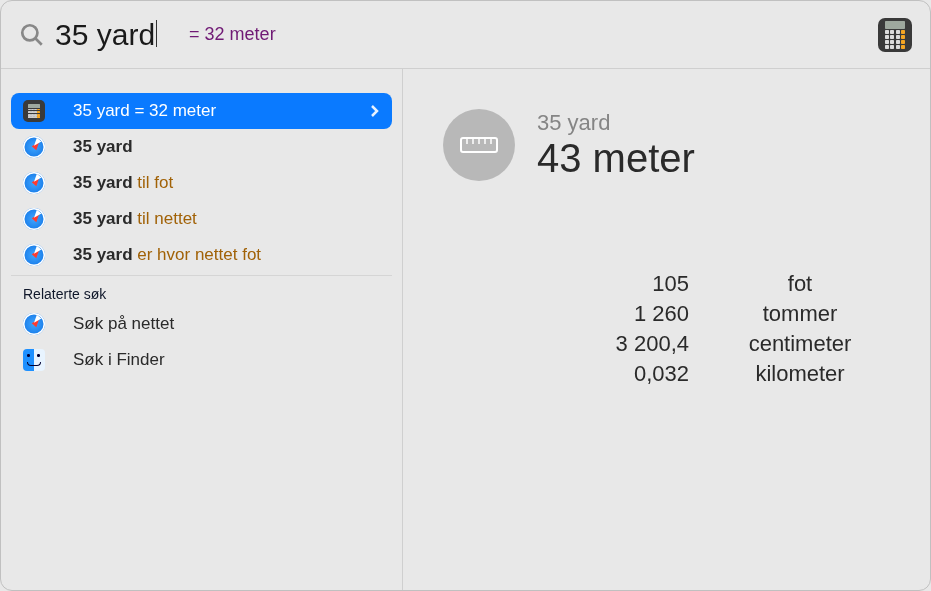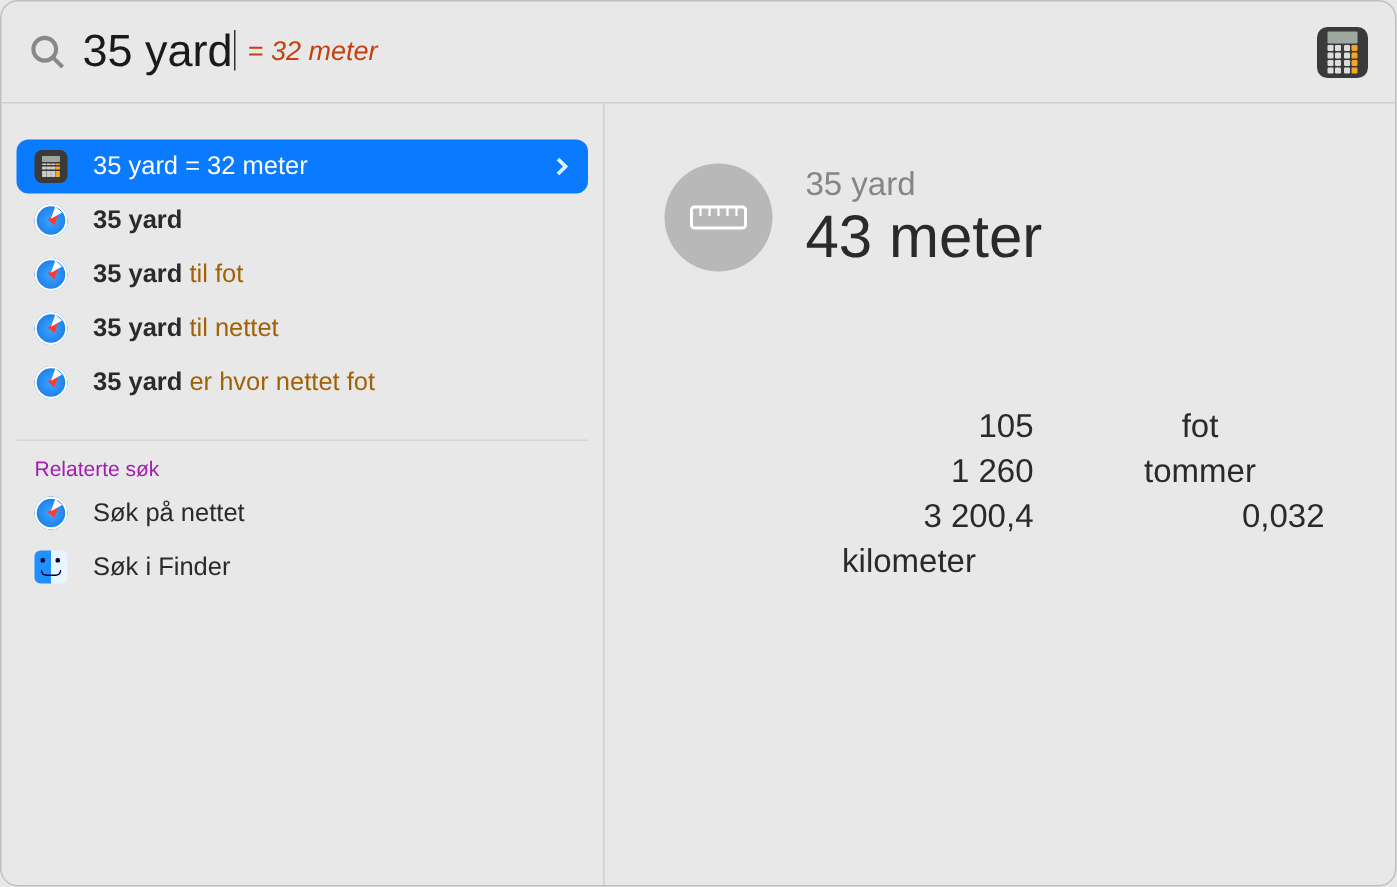--- a/index.html
+++ b/index.html
@@ -43,23 +43,22 @@
     .cursor {
       position: absolute;
       right: -2px;
       top: 2px;
       bottom: 5px;
       width: 1.5px;
       background: #333;
     }
     .search-hint {
       font-size: 18px;
-      color: #c2410c;
-      margin-left: 0;
-      font-style: italic;
+      color: #701a75;
+      margin-left: 24px;
     }
     .calc-icon {
       margin-left: auto;
       width: 34px;
       height: 34px;
       background: #3a3a3a;
       border-radius: 7px;
       display: flex;
       align-items: center;
       justify-content: center;
@@ -90,21 +89,21 @@
     .sidebar {
       width: 402px;
       border-right: 1px solid #cfcfcf;
       padding: 24px 10px 10px 10px;
     }
     .result-row {
       display: flex;
       align-items: center;
       padding: 7px 12px;
       border-radius: 8px;
-      gap: 17px;
+      gap: 28px;
       font-size: 17px;
       color: #2a2a2a;
     }
     .result-row.selected {
       background: #0a7aff;
       color: #fff;
     }
     .row-icon {
       width: 22px;
       height: 22px;
@@ -201,24 +200,24 @@
     .row-text .dim {
       color: #a16207;
     }
     .chevron {
       margin-left: auto;
       stroke: #fff;
       opacity: 0.9;
     }
     .section-header {
       font-size: 14px;
-      color: #a21caf;
+      color: #0f172a;
       padding: 10px 12px 4px 12px;
       border-top: 1px solid #d5d5d5;
-      margin-top: 20px;
+      margin-top: 2px;
     }
     .detail {
       flex: 1;
       padding: 40px 40px;
     }
     .detail-header {
       display: flex;
       align-items: center;
       gap: 22px;
       margin-bottom: 90px;
@@ -392,17 +391,18 @@
         <span class="detail-main">43 meter</span>
       </div>
     </div>
 
     <div class="conversion-table">
       <span class="conv-value">105</span>
       <span class="conv-unit">fot</span>
       <span class="conv-value">1 260</span>
       <span class="conv-unit">tommer</span>
       <span class="conv-value">3 200,4</span>
+      <span class="conv-unit">centimeter</span>
       <span class="conv-value">0,032</span>
       <span class="conv-unit">kilometer</span>
     </div>
   </div>
 </div>
 
 </body></html>

